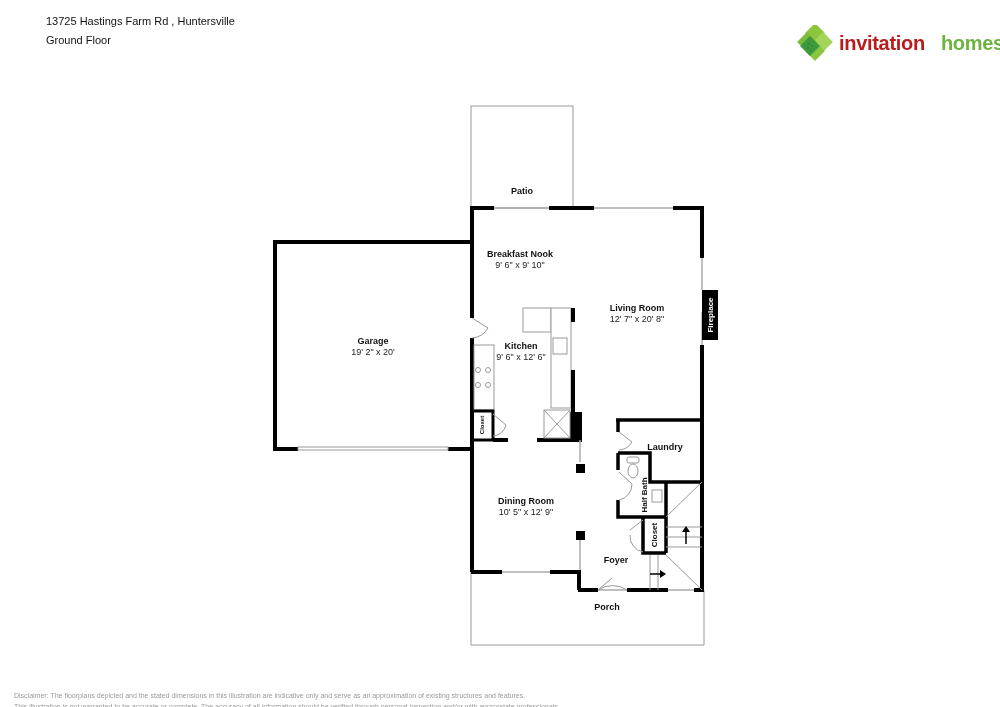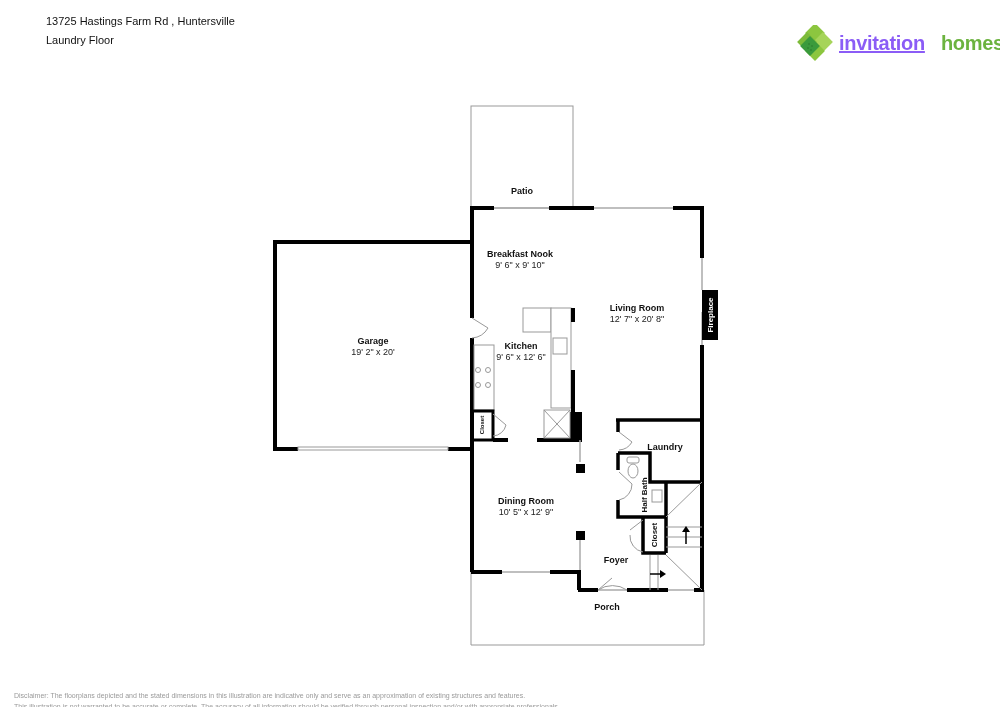--- a/index.html
+++ b/index.html
@@ -2,35 +2,35 @@
 <html><head>
   <meta charset="utf-8">
   <style>
     html, body { margin:0; padding:0; background:#ffffff; }
     body { width:1000px; height:707px; position:relative; overflow:hidden; font-family:"Liberation Sans", sans-serif; color:#111; }
     .hdr { position:absolute; left:14px; font-size:11px; color:#111;margin-left:32px; }
     #addr { top:15px; }
     #floor { top:34px; }
     #logo { position:absolute; left:797px; top:25px; height:36px; display:flex; align-items:center; }
     #logo .wordmark { font-size:20px; margin-left:6px; letter-spacing:-0.3px; }
-    #logo .w1 { color:#8b5cf6; font-weight:bold;text-decoration:underline; }
+    #logo .w1 { color:#b91c1c; font-weight:bold; }
     #logo .w2 { color:#6cb33f; font-weight:bold;margin-left:16px; }
     #logo .tm { font-size:5px; color:#6cb33f; vertical-align:top; }
     #plan { position:absolute; left:0; top:0; }
     .rl { font-family:"Liberation Sans", sans-serif; font-size:9px; font-weight:bold; fill:#111; text-anchor:middle; }
     .rd { font-family:"Liberation Sans", sans-serif; font-size:9px; fill:#222; text-anchor:middle; }
     .disc { position:absolute; left:14px; font-size:7px; color:#9a9a9a; white-space:nowrap; }
     #disc1 { top:692px; }
     #disc2 { top:703px; }
   </style>
 </head>
 <body>
 
 <div class="hdr" id="addr">13725 Hastings Farm Rd , Huntersville</div>
-<div class="hdr" id="floor">Laundry Floor</div>
+<div class="hdr" id="floor">Ground Floor</div>
 
 <div id="logo">
   <svg width="36" height="36" viewBox="0 0 36 36">
     <rect x="11" y="1" width="14" height="14" transform="rotate(45 18 8)" fill="#8cc63f"></rect>
     <rect x="19" y="10" width="14" height="14" transform="rotate(45 26 17)" fill="#a6d45a"></rect>
     <rect x="3" y="10" width="14" height="14" transform="rotate(45 10 17)" fill="#7dbb3a"></rect>
     <rect x="11" y="19" width="14" height="14" transform="rotate(45 18 26)" fill="#8cc63f"></rect>
     <rect x="6" y="14" width="14" height="14" transform="rotate(45 13 21)" fill="#3a9a3c"></rect>
     <circle cx="12" cy="19" r="0.8" fill="#2a7a2c"></circle>
       <circle cx="15" cy="21" r="0.8" fill="#2a7a2c"></circle>

